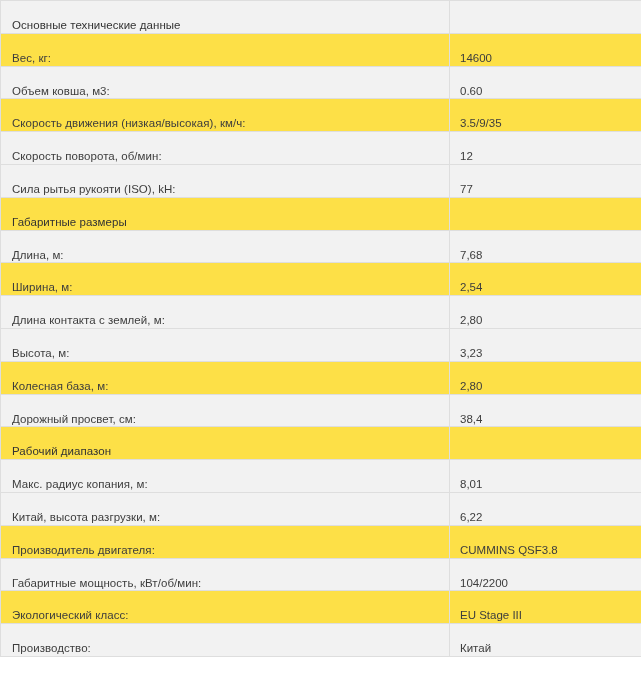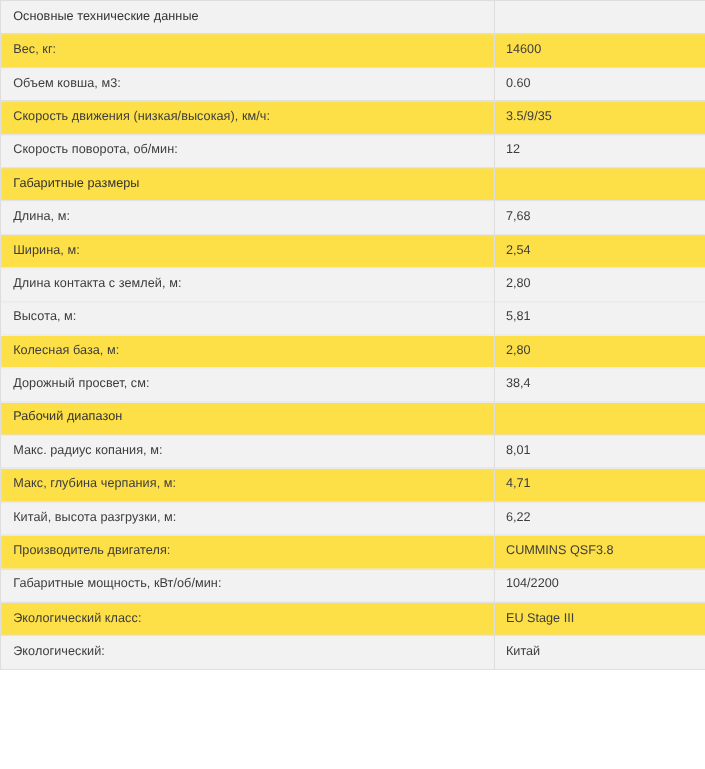--- a/index.html
+++ b/index.html
@@ -30,21 +30,21 @@
 
   .spec-row.shade-alt {
     background: #f2f2f2;
   }
   .spec-row.shade-base {
     background: #fde047;
   }
 
   .cell {
     border: 1px solid #dedede;
-    padding: 0 0 0 11px;
+    padding: 18px 0 0 11px;
     font-size: 11.5px;
     line-height: 1.2;
     color: #3d3d3d;
     vertical-align: middle;
     white-space: nowrap;
     overflow: hidden;
     text-overflow: ellipsis;
     box-sizing: border-box;
   }
 
@@ -84,74 +84,74 @@
         <td class="cell cell-value">0.60</td>
       </tr>
       <tr class="spec-row shade-base">
         <td class="cell cell-label">Скорость движения (низкая/высокая), км/ч:</td>
         <td class="cell cell-value">3.5/9/35</td>
       </tr>
       <tr class="spec-row shade-alt">
         <td class="cell cell-label">Скорость поворота, об/мин:</td>
         <td class="cell cell-value">12</td>
       </tr>
+      <tr class="spec-row shade-alt">
+        <td class="cell cell-label">Сила рытья рукояти (ISO), kH:</td>
+        <td class="cell cell-value">77</td>
+      </tr>
       <tr class="spec-row shade-base is-section">
         <td class="cell cell-label">Габаритные размеры</td>
         <td class="cell cell-value"></td>
       </tr>
       <tr class="spec-row shade-alt">
         <td class="cell cell-label">Длина, м:</td>
         <td class="cell cell-value">7,68</td>
       </tr>
       <tr class="spec-row shade-base">
         <td class="cell cell-label">Ширина, м:</td>
         <td class="cell cell-value">2,54</td>
       </tr>
       <tr class="spec-row shade-alt">
         <td class="cell cell-label">Длина контакта с землей, м:</td>
         <td class="cell cell-value">2,80</td>
       </tr>
       <tr class="spec-row shade-alt">
         <td class="cell cell-label">Высота, м:</td>
-        <td class="cell cell-value">5,81</td>
+        <td class="cell cell-value">3,23</td>
       </tr>
       <tr class="spec-row shade-base">
         <td class="cell cell-label">Колесная база, м:</td>
         <td class="cell cell-value">2,80</td>
       </tr>
       <tr class="spec-row shade-alt">
         <td class="cell cell-label">Дорожный просвет, см:</td>
         <td class="cell cell-value">38,4</td>
       </tr>
       <tr class="spec-row shade-base is-section">
         <td class="cell cell-label">Рабочий диапазон</td>
         <td class="cell cell-value"></td>
       </tr>
       <tr class="spec-row shade-alt">
         <td class="cell cell-label">Макс. радиус копания, м:</td>
         <td class="cell cell-value">8,01</td>
-      </tr>
-      <tr class="spec-row shade-base">
-        <td class="cell cell-label">Макс, глубина черпания, м:</td>
-        <td class="cell cell-value">4,71</td>
       </tr>
       <tr class="spec-row shade-alt">
         <td class="cell cell-label">Китай, высота разгрузки, м:</td>
         <td class="cell cell-value">6,22</td>
       </tr>
       <tr class="spec-row shade-base">
         <td class="cell cell-label">Производитель двигателя:</td>
         <td class="cell cell-value">CUMMINS QSF3.8</td>
       </tr>
       <tr class="spec-row shade-alt">
         <td class="cell cell-label">Габаритные мощность, кВт/об/мин:</td>
         <td class="cell cell-value">104/2200</td>
       </tr>
       <tr class="spec-row shade-base">
         <td class="cell cell-label">Экологический класс:</td>
         <td class="cell cell-value">EU Stage III</td>
       </tr>
       <tr class="spec-row shade-alt">
-        <td class="cell cell-label">Экологический:</td>
+        <td class="cell cell-label">Производство:</td>
         <td class="cell cell-value">Китай</td>
       </tr>
     </tbody>
 </table>
 
 </body></html>

